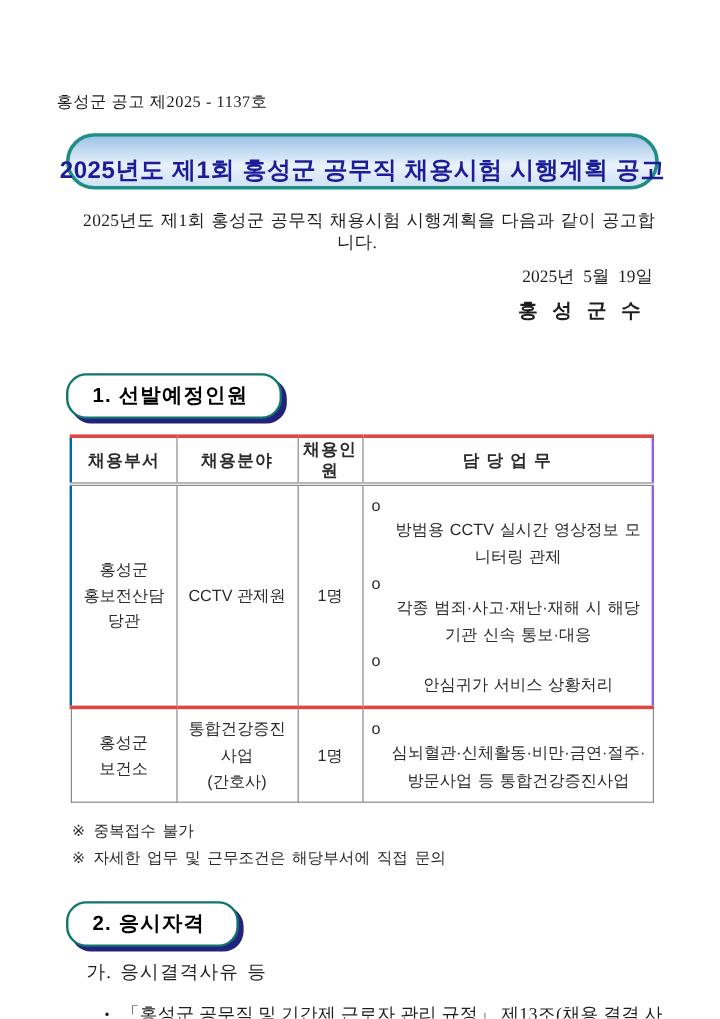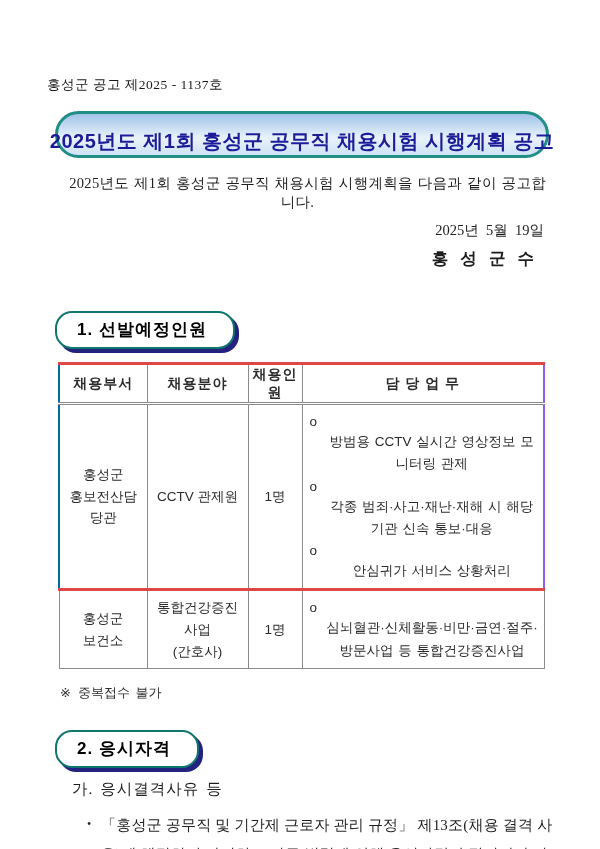--- a/index.html
+++ b/index.html
@@ -230,20 +230,23 @@
           </td>
         </tr>
       </tbody>
     </table>
   </div>
 
   <div class="notes">
     <div class="note-line">
       <span class="note-mark">※</span><span>중복접수 불가</span>
     </div>
+    <div class="note-line">
+      <span class="note-mark">※</span><span>자세한 업무 및 근무조건은 해당부서에 직접 문의</span>
+    </div>
   </div>
 
   <div class="section2-wrap">
     <span class="section-pill">2. 응시자격</span>
   </div>
 
   <div class="subheading">가. 응시결격사유 등</div>
 
   <div class="bullet-para">
     <span class="bullet-mark">•</span>

